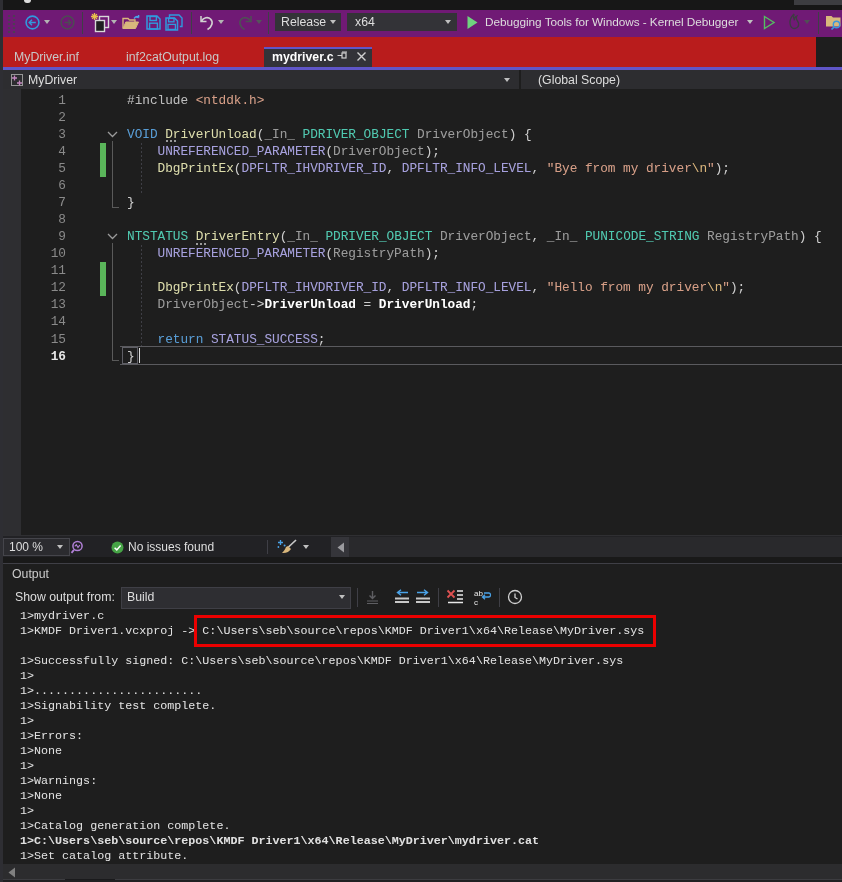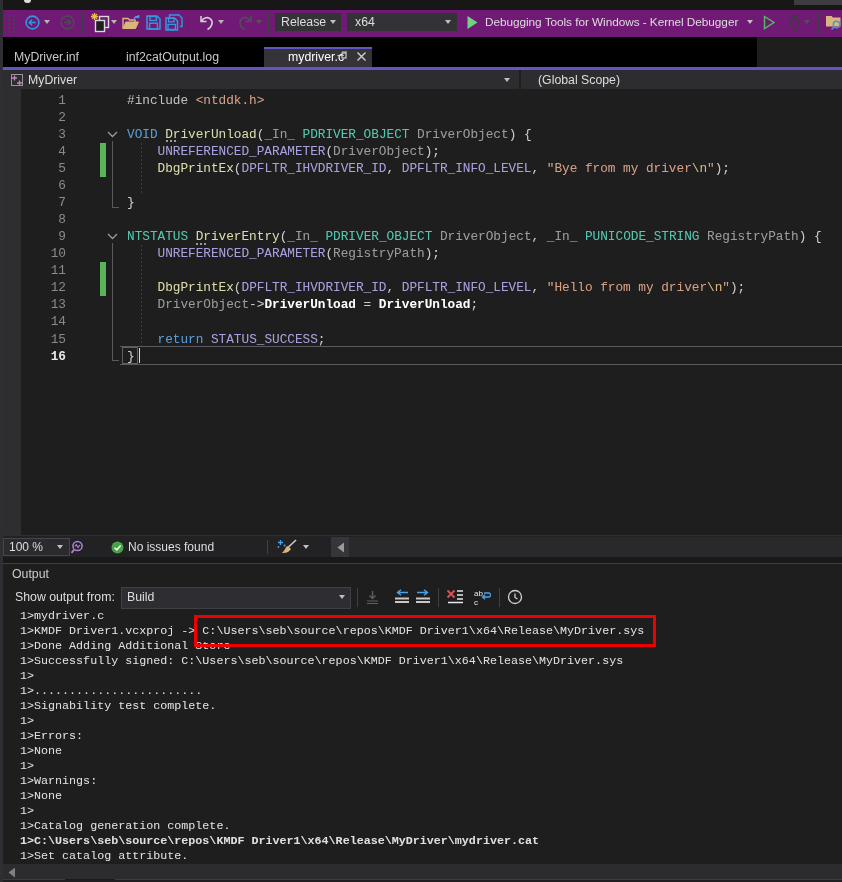--- a/index.html
+++ b/index.html
@@ -112,26 +112,26 @@
   <div class="caret" style="left:804px;top:10px;border-top-color:#505055;"></div>
   <div class="sep" style="left:818px;top:2px;height:22px;"></div>
 
   <svg class="abs" style="left:825px;top:3px;" width="17" height="18" viewBox="0 0 17 18">
     <path d="M1 3 H6.5 L8 4.5 H15.5 V13.5 H1 Z" fill="#d9b77c"></path>
     <circle cx="11.5" cy="11.5" r="3.2" fill="none" stroke="#3a96dd" stroke-width="1.4"></circle>
     <path d="M9.2 13.8 L6.5 16.5" stroke="#3a96dd" stroke-width="1.7"></path>
   </svg>
 </div>
 
-<div class="abs" id="tabstrip" style="left:0;top:37px;width:757px;height:30px;background:#000000;">
+<div class="abs" id="tabstrip" style="left:0;top:37px;width:816px;height:30px;background:#b91c1c;">
   <div class="abs" style="left:14px;top:13px;font-size:12.3px;color:#c8c8c8;">MyDriver.inf</div>
   <div class="abs" style="left:126px;top:13px;font-size:12.3px;color:#c8c8c8;">inf2catOutput.log</div>
 
   <div class="abs" style="left:264px;top:10px;width:108px;height:20px;background:#333338;border-top:2px solid #6056c8;"></div>
-  <div class="abs" style="left:288px;top:13px;font-size:12.3px;color:#ffffff;font-weight:normal;">mydriver.c</div>
+  <div class="abs" style="left:272px;top:13px;font-size:12.3px;color:#ffffff;font-weight:bold;">mydriver.c</div>
 
   <svg class="abs" style="left:337px;top:14px;" width="11" height="11" viewBox="0 0 11 11">
     <g stroke="#d0d0d0" stroke-width="1.2" fill="none">
       <rect x="5" y="2" width="4" height="5"></rect>
       <path d="M5 1 H10 M3 4.5 H5 M0.5 4.5 H3"></path>
     </g>
   </svg>
 
   <svg class="abs" style="left:356px;top:14px;" width="11" height="11" viewBox="0 0 11 11">
     <path d="M1.5 1.5 L9.5 9.5 M9.5 1.5 L1.5 9.5" stroke="#d0d0d0" stroke-width="1.4"></path>
@@ -291,21 +291,20 @@
   </svg>
   <div class="sep" style="left:499px;top:24px;height:19px;"></div>
 
   <svg class="abs" style="left:507px;top:25px;" width="16" height="16" viewBox="0 0 16 16">
     <circle cx="8" cy="8" r="6.5" fill="none" stroke="#d0d0d0" stroke-width="1.3"></circle>
     <path d="M8 4.5 V8.5 L10.5 10" fill="none" stroke="#d0d0d0" stroke-width="1.3"></path>
   </svg>
 
   <div class="ol" style="top:45.1px;">1&gt;mydriver.c</div>
   <div class="ol" style="top:60.1px;">1&gt;KMDF Driver1.vcxproj -&gt; C:\Users\seb\source\repos\KMDF Driver1\x64\Release\MyDriver.sys</div>
-  <div class="ol" style="top:75.1px;">1&gt;Done Adding Additional Store</div>
   <div class="ol" style="top:90.1px;">1&gt;Successfully signed: C:\Users\seb\source\repos\KMDF Driver1\x64\Release\MyDriver.sys</div>
   <div class="ol" style="top:105.1px;">1&gt;</div>
   <div class="ol" style="top:120.1px;">1&gt;........................</div>
   <div class="ol" style="top:135.1px;">1&gt;Signability test complete.</div>
   <div class="ol" style="top:150.1px;">1&gt;</div>
   <div class="ol" style="top:165.1px;">1&gt;Errors:</div>
   <div class="ol" style="top:180.1px;">1&gt;None</div>
   <div class="ol" style="top:195.1px;">1&gt;</div>
   <div class="ol" style="top:210.1px;">1&gt;Warnings:</div>
   <div class="ol" style="top:225.1px;">1&gt;None</div>

